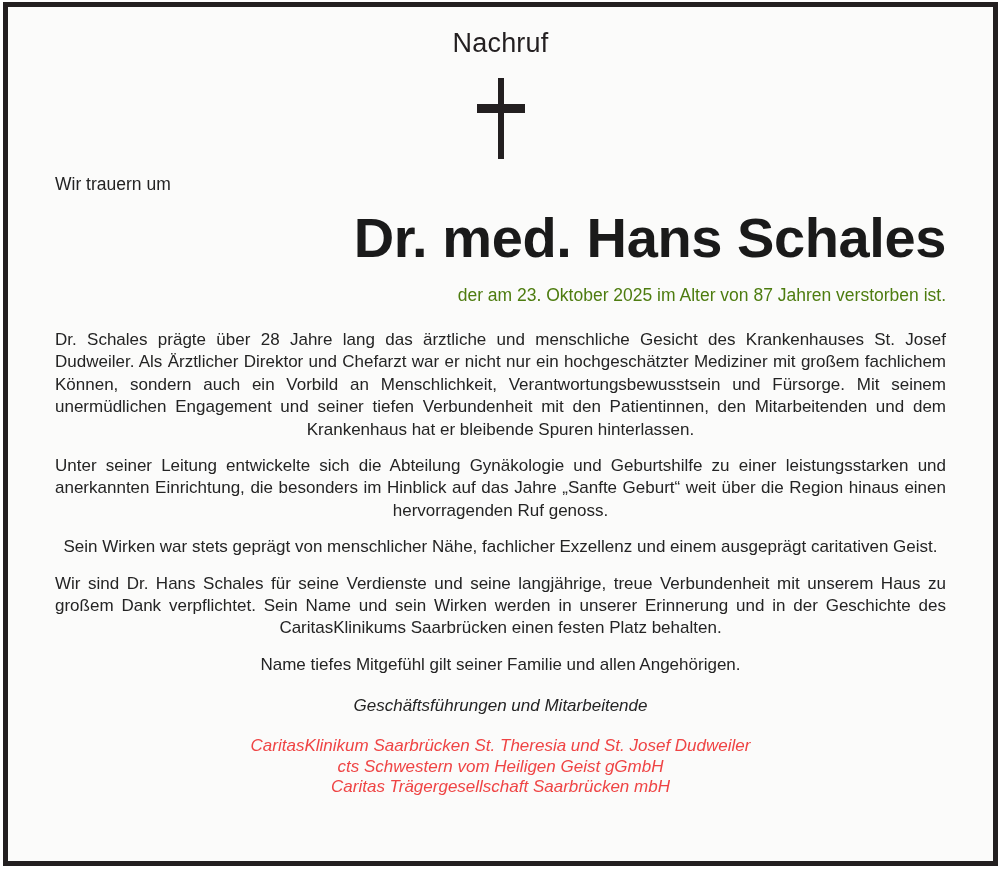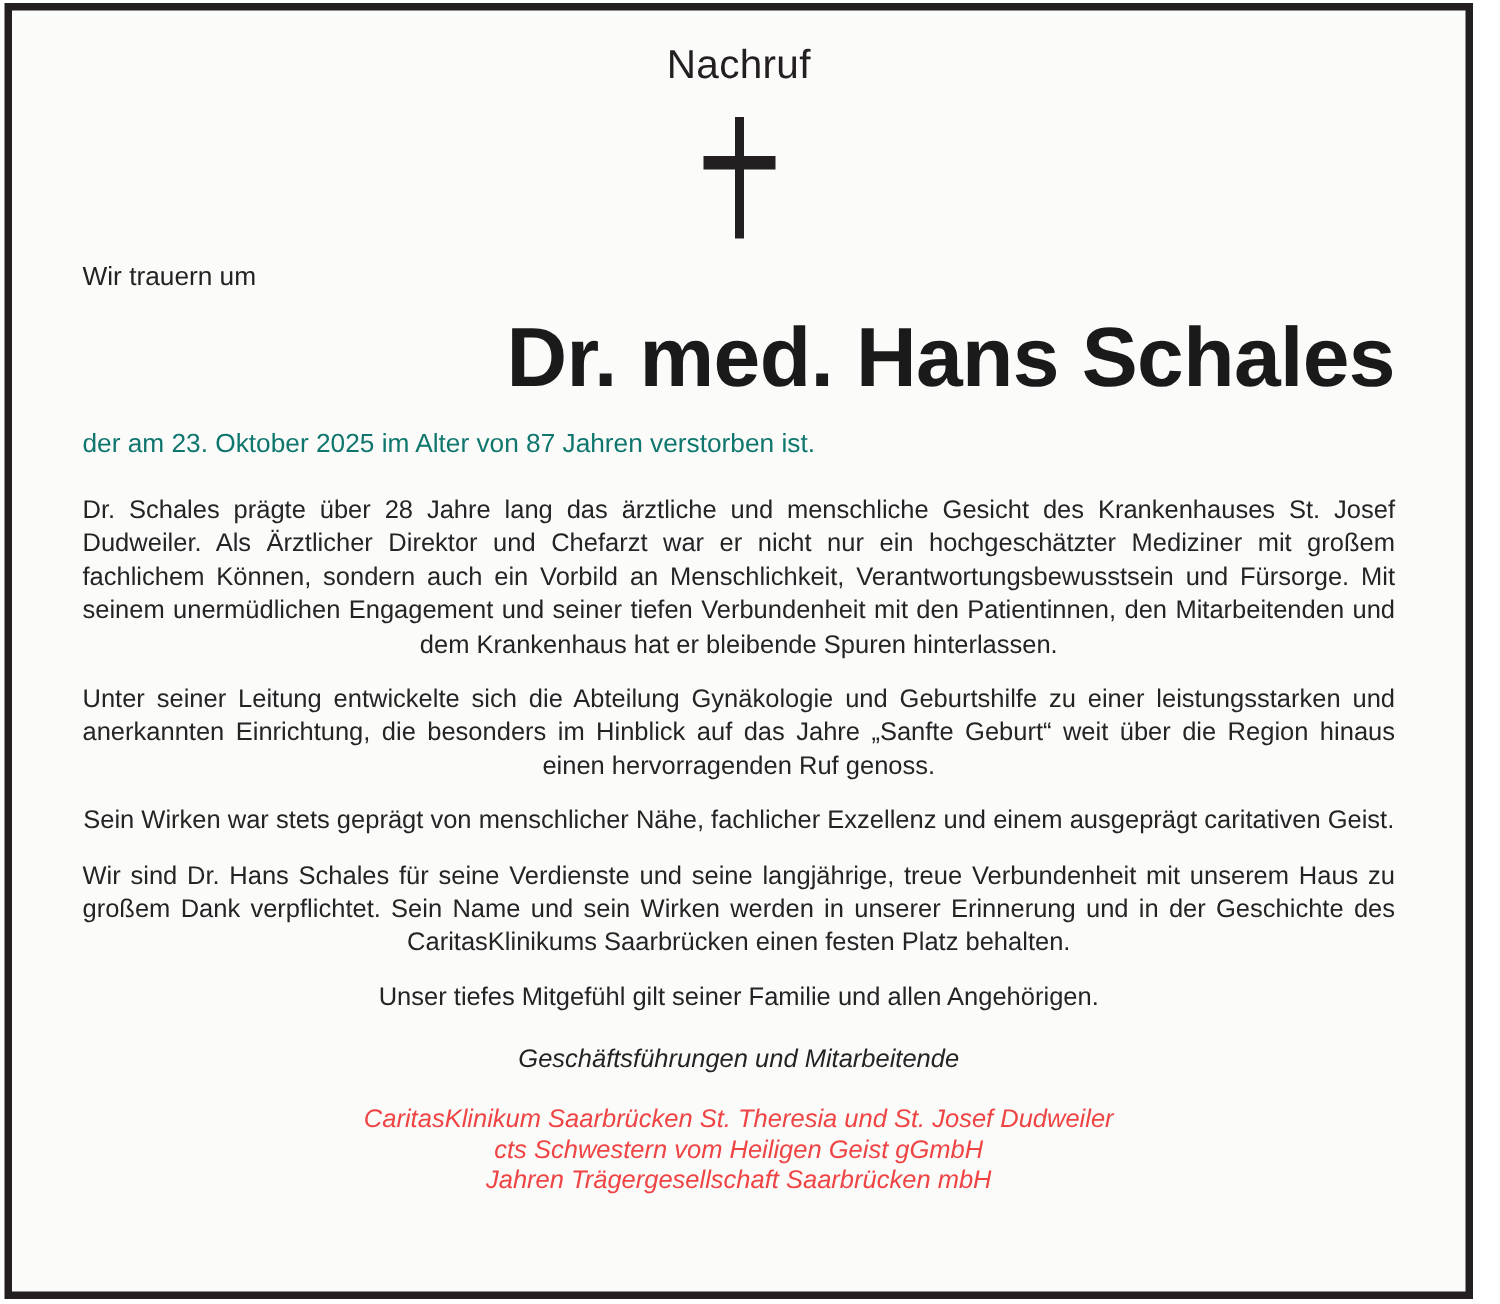--- a/index.html
+++ b/index.html
@@ -8,21 +8,21 @@
     padding: 0;
     background: #ffffff;
   }
 
   #obituary-page {
     position: relative;
     width: 1000px;
     height: 869px;
     box-sizing: border-box;
     background: #ffffff;
-    padding: 2px 18px 3px 3px;
+    padding: 2px 2px 3px 3px;
     overflow: hidden;
     font-family: "Liberation Sans", "DejaVu Sans", sans-serif;
   }
 
   .notice-frame {
     box-sizing: border-box;
     width: 100%;
     height: 100%;
     border: 5px solid #231f20;
     background: #fbfbfa;
@@ -86,25 +86,25 @@
     font-size: 56px;
     line-height: 62px;
     font-weight: 600;
     letter-spacing: -0.4px;
     margin: 12px 0 0 0;
     color: #1a1a1a;
     white-space: nowrap;
   }
 
   .death-line {
-    text-align: left;
+    text-align: right;
     font-size: 17.5px;
     line-height: 22px;
     margin: 15px 0 0 0;
-    color: #0f766e;
+    color: #4d7c0f;
   }
 
   
   .body-block {
     margin-top: 23px;
   }
   .body-paragraph {
     text-align: justify;
     text-align-last: center;
     font-size: 17px;
@@ -168,24 +168,24 @@
 
     <p class="death-line">der am 23. Oktober 2025 im Alter von 87 Jahren verstorben ist.</p>
 
     <div class="body-block">
       <p class="body-paragraph">Dr. Schales prägte über 28 Jahre lang das ärztliche und menschliche Gesicht des Krankenhauses St. Josef Dudweiler. Als Ärztlicher Direktor und Chefarzt war er nicht nur ein hochgeschätzter Mediziner mit großem fachlichem Können, sondern auch ein Vorbild an Menschlichkeit, Verantwortungsbewusstsein und Fürsorge. Mit seinem unermüdlichen Engagement und seiner tiefen Verbundenheit mit den Patientinnen, den Mitarbeitenden und dem Krankenhaus hat er bleibende Spuren hinterlassen.</p>
       <p class="body-paragraph">Unter seiner Leitung entwickelte sich die Abteilung Gynäkologie und Geburtshilfe zu einer leistungsstarken und anerkannten Einrichtung, die besonders im Hinblick auf das Jahre „Sanfte Geburt“ weit über die Region hinaus einen hervorragenden Ruf genoss.</p>
       <p class="body-paragraph">Sein Wirken war stets geprägt von menschlicher Nähe, fachlicher Exzellenz und einem ausgeprägt caritativen Geist.</p>
       <p class="body-paragraph">Wir sind Dr. Hans Schales für seine Verdienste und seine langjährige, treue Verbundenheit mit unserem Haus zu großem Dank verpflichtet. Sein Name und sein Wirken werden in unserer Erinnerung und in der Geschichte des CaritasKlinikums Saarbrücken einen festen Platz behalten.</p>
     </div>
 
-    <p class="centered-paragraph">Unser tiefes Mitgefühl gilt seiner Familie und allen Angehörigen.</p>
+    <p class="centered-paragraph">Name tiefes Mitgefühl gilt seiner Familie und allen Angehörigen.</p>
 
     <p class="signature-role">Geschäftsführungen und Mitarbeitende</p>
 
     <div class="org-block">
       <p class="org-line">CaritasKlinikum Saarbrücken St. Theresia und St. Josef Dudweiler</p>
       <p class="org-line">cts Schwestern vom Heiligen Geist gGmbH</p>
-      <p class="org-line">Jahren Trägergesellschaft Saarbrücken mbH</p>
+      <p class="org-line">Caritas Trägergesellschaft Saarbrücken mbH</p>
     </div>
 
   </div>
 </div>
 
 </body></html>

